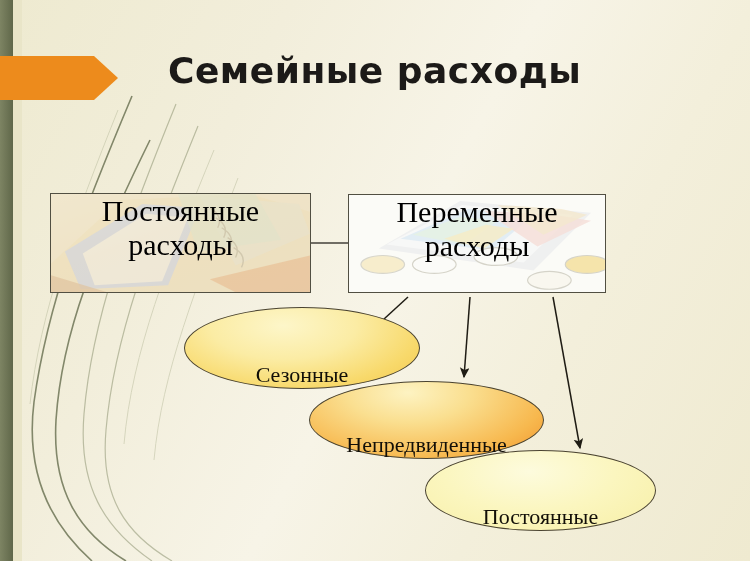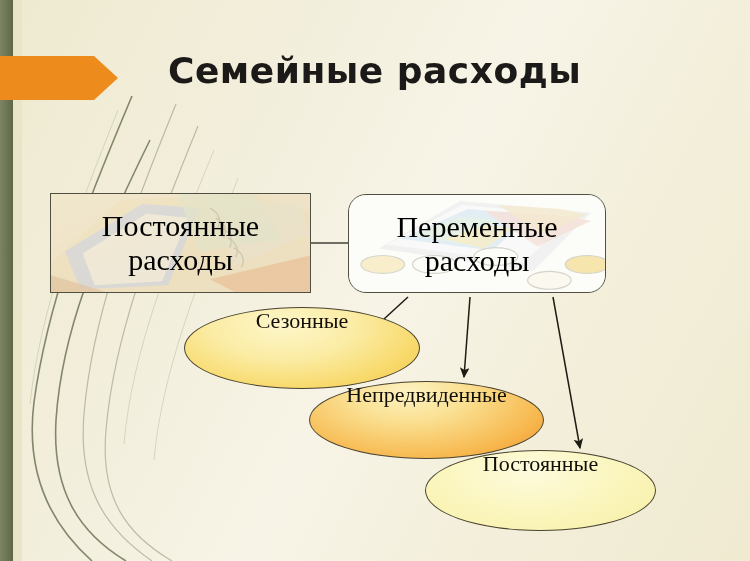--- a/index.html
+++ b/index.html
@@ -62,21 +62,20 @@
     pointer-events: none;
   }
 
   
   .node-box {
     position: absolute;
     border: 1.5px solid #514f42;
     box-sizing: border-box;
     overflow: hidden;
     display: flex;
-    align-items: center;
     justify-content: center;
   }
   .node-box .box-art {
     position: absolute;
     left: 0; top: 0; right: 0; bottom: 0;
     opacity: 0.62;
   }
   .node-box .box-label {
     position: relative;
     z-index: 2;
@@ -84,30 +83,30 @@
     font-size: 30px;
     line-height: 1.12;
     color: #000000;
     text-align: center;
     padding: 0 6px;
   }
 
   #box-fixed  { left: 50px;  top: 193px; width: 261px; height: 100px;
                 background: linear-gradient(160deg, #f3ead1 0%, #efe0bf 40%, #e9dcc4 100%); }
   #box-var    { left: 348px; top: 194px; width: 258px; height: 99px;
-                background: #fbfbf7; border-radius: 18px; }
+                background: #fbfbf7; }
 
   
   .node-ellipse {
     position: absolute;
     border: 1.5px solid #4a4330;
     border-radius: 50%;
     box-sizing: border-box;
     display: flex;
-    align-items: flex-start;
+    align-items: flex-end;
     justify-content: center;
   }
   .node-ellipse .ell-label {
     font-family: "Liberation Serif", serif;
     font-size: 22px;
     color: #120f08;
     white-space: nowrap;
   }
 
   #ell-seasonal {

